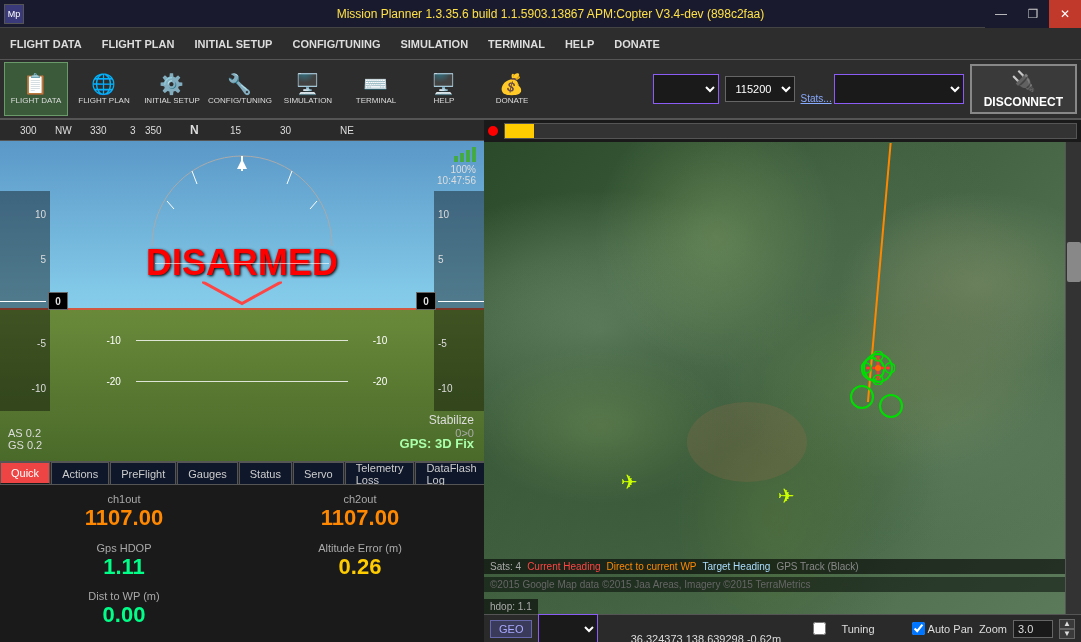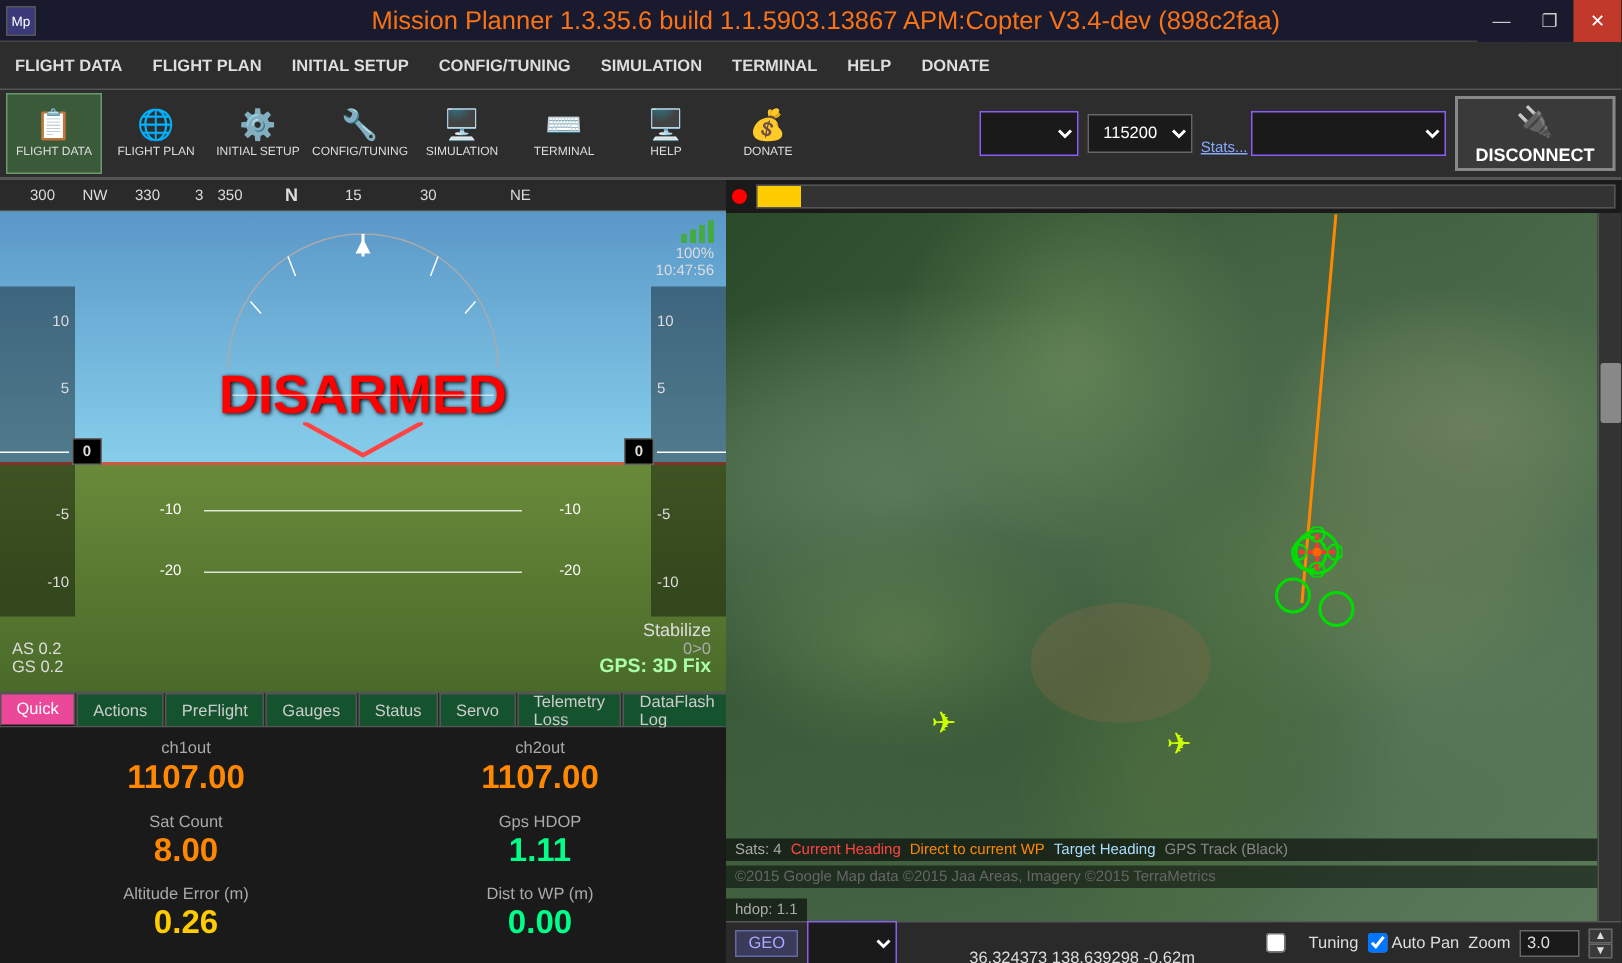--- a/index.html
+++ b/index.html
@@ -3,21 +3,21 @@
   <meta charset="utf-8">
   <style>
     * { margin: 0; padding: 0; box-sizing: border-box; }
     body { width: 1081px; height: 642px; overflow: hidden; background: #2a2a2a; font-family: Arial, sans-serif; font-size: 12px; color: #fff; }
 
     
     #title-bar {
       height: 28px; background: #1a1a2e; display: flex; align-items: center; justify-content: center;
       border-bottom: 1px solid #444; position: relative;
     }
-    #title-bar .title { font-size: 17px; color: #f97316; padding-left: 20px; }
+    #title-bar .title { font-size: 12px; color: #fde047; padding-left: 20px; }
     #title-bar .win-controls { position: absolute; right: 0; top: 0; display: flex; height: 100%; }
     #title-bar .win-btn { width: 32px; height: 28px; display: flex; align-items: center; justify-content: center; cursor: pointer; font-size: 12px; color: #ccc; background: #1a1a2e; border: none; }
     #title-bar .win-btn.close { background: #c0392b; color: #fff; }
     #title-bar .mp-icon { position: absolute; left: 4px; width: 20px; height: 20px; background: #3a3a7a; border: 1px solid #555; display: flex; align-items: center; justify-content: center; font-size: 9px; color: #fff; }
 
     
     #menu-bar {
       height: 32px; background: #2d2d2d; display: flex; align-items: center;
       border-bottom: 1px solid #555;
     }
@@ -88,25 +88,25 @@
       align-items: flex-start; padding-left: 4px; justify-content: space-around;
       font-size: 10px; color: #ddd;
     }
 
     
     #tab-bar {
       height: 24px; background: #2a2a2a; display: flex; align-items: flex-end;
       border-top: 1px solid #555; border-bottom: 1px solid #555;
     }
     .tab {
-      padding: 3px 10px; font-size: 11px; cursor: pointer; background: #14532d;
+      padding: 3px 10px; font-size: 11px; cursor: pointer; background: #0f172a;
       border: 1px solid #555; border-bottom: none; color: #ccc; margin-right: 1px;
       height: 22px; display: flex; align-items: center;
     }
-    .tab.active { background: #ec4899; color: #fff; border-bottom: 1px solid #1a1a1a; }
+    .tab.active { background: #ef4444; color: #fff; border-bottom: 1px solid #1a1a1a; }
     .tab-nav { padding: 3px 6px; font-size: 11px; cursor: pointer; background: #3a3a3a; border: 1px solid #555; color: #ccc; height: 22px; display: flex; align-items: center; }
 
     
     #data-panel {
       background: #1a1a1a; padding: 8px; display: grid; grid-template-columns: 1fr 1fr;
       gap: 4px; height: 160px;
     }
     .data-cell { display: flex; flex-direction: column; align-items: center; }
     .data-label { font-size: 11px; color: #aaa; }
     .data-value-orange { font-size: 22px; color: #ff8800; font-weight: bold; }
@@ -169,21 +169,21 @@
       height: 28px; background: #2a2a2a; display: flex; align-items: center;
       padding: 0 6px; gap: 6px; border-top: 1px solid #555;
     }
     .coord-display { font-size: 11px; color: #ddd; flex: 1; text-align: center; margin-top: 20px; }
     .zoom-label { font-size: 11px; color: #ddd; }
     .zoom-input { width: 40px; background: #1a1a1a; border: 1px solid #666; color: #ddd; padding: 2px 4px; font-size: 11px; }
     .zoom-spinner { display: flex; flex-direction: column; }
     .zoom-spin-btn { width: 16px; height: 10px; background: #3a3a3a; border: 1px solid #666; color: #ddd; font-size: 8px; cursor: pointer; display: flex; align-items: center; justify-content: center; line-height: 1; }
 
     #tuning-check { display: flex; align-items: center; gap: 3px; font-size: 11px; color: #ddd; }
-    #autopan-check { display: flex; align-items: center; gap: 3px; font-size: 11px; color: #ddd; }
+    #autopan-check { display: flex; align-items: center; gap: 3px; font-size: 11px; color: #ddd; margin-left: 31px; }
 
     
     #hdop-status {
       position: absolute; bottom: 0; left: 0; padding: 2px 6px; background: rgba(0,0,0,0.6);
       font-size: 10px; color: #aaa;
     }
 
     
     .geo-btn { background: #3a3a5a; border: 1px solid #6666aa; color: #aaaaff; padding: 2px 8px; font-size: 11px; cursor: pointer; }
   </style>
@@ -389,24 +389,20 @@
     <div id="data-panel">
       <div class="data-cell">
         <span class="data-label">ch1out</span>
         <span class="data-value-orange">1107.00</span>
       </div>
       <div class="data-cell">
         <span class="data-label">ch2out</span>
         <span class="data-value-orange">1107.00</span>
       </div>
       <div class="data-cell">
-        <span class="data-label">Sat Count</span>
-        <span class="data-value-orange">8.00</span>
-      </div>
-      <div class="data-cell">
         <span class="data-label">Gps HDOP</span>
         <span class="data-value-green">1.11</span>
       </div>
       <div class="data-cell">
         <span class="data-label">Altitude Error (m)</span>
         <span class="data-value-yellow">0.26</span>
       </div>
       <div class="data-cell">
         <span class="data-label">Dist to WP (m)</span>
         <span class="data-value-green">0.00</span>

